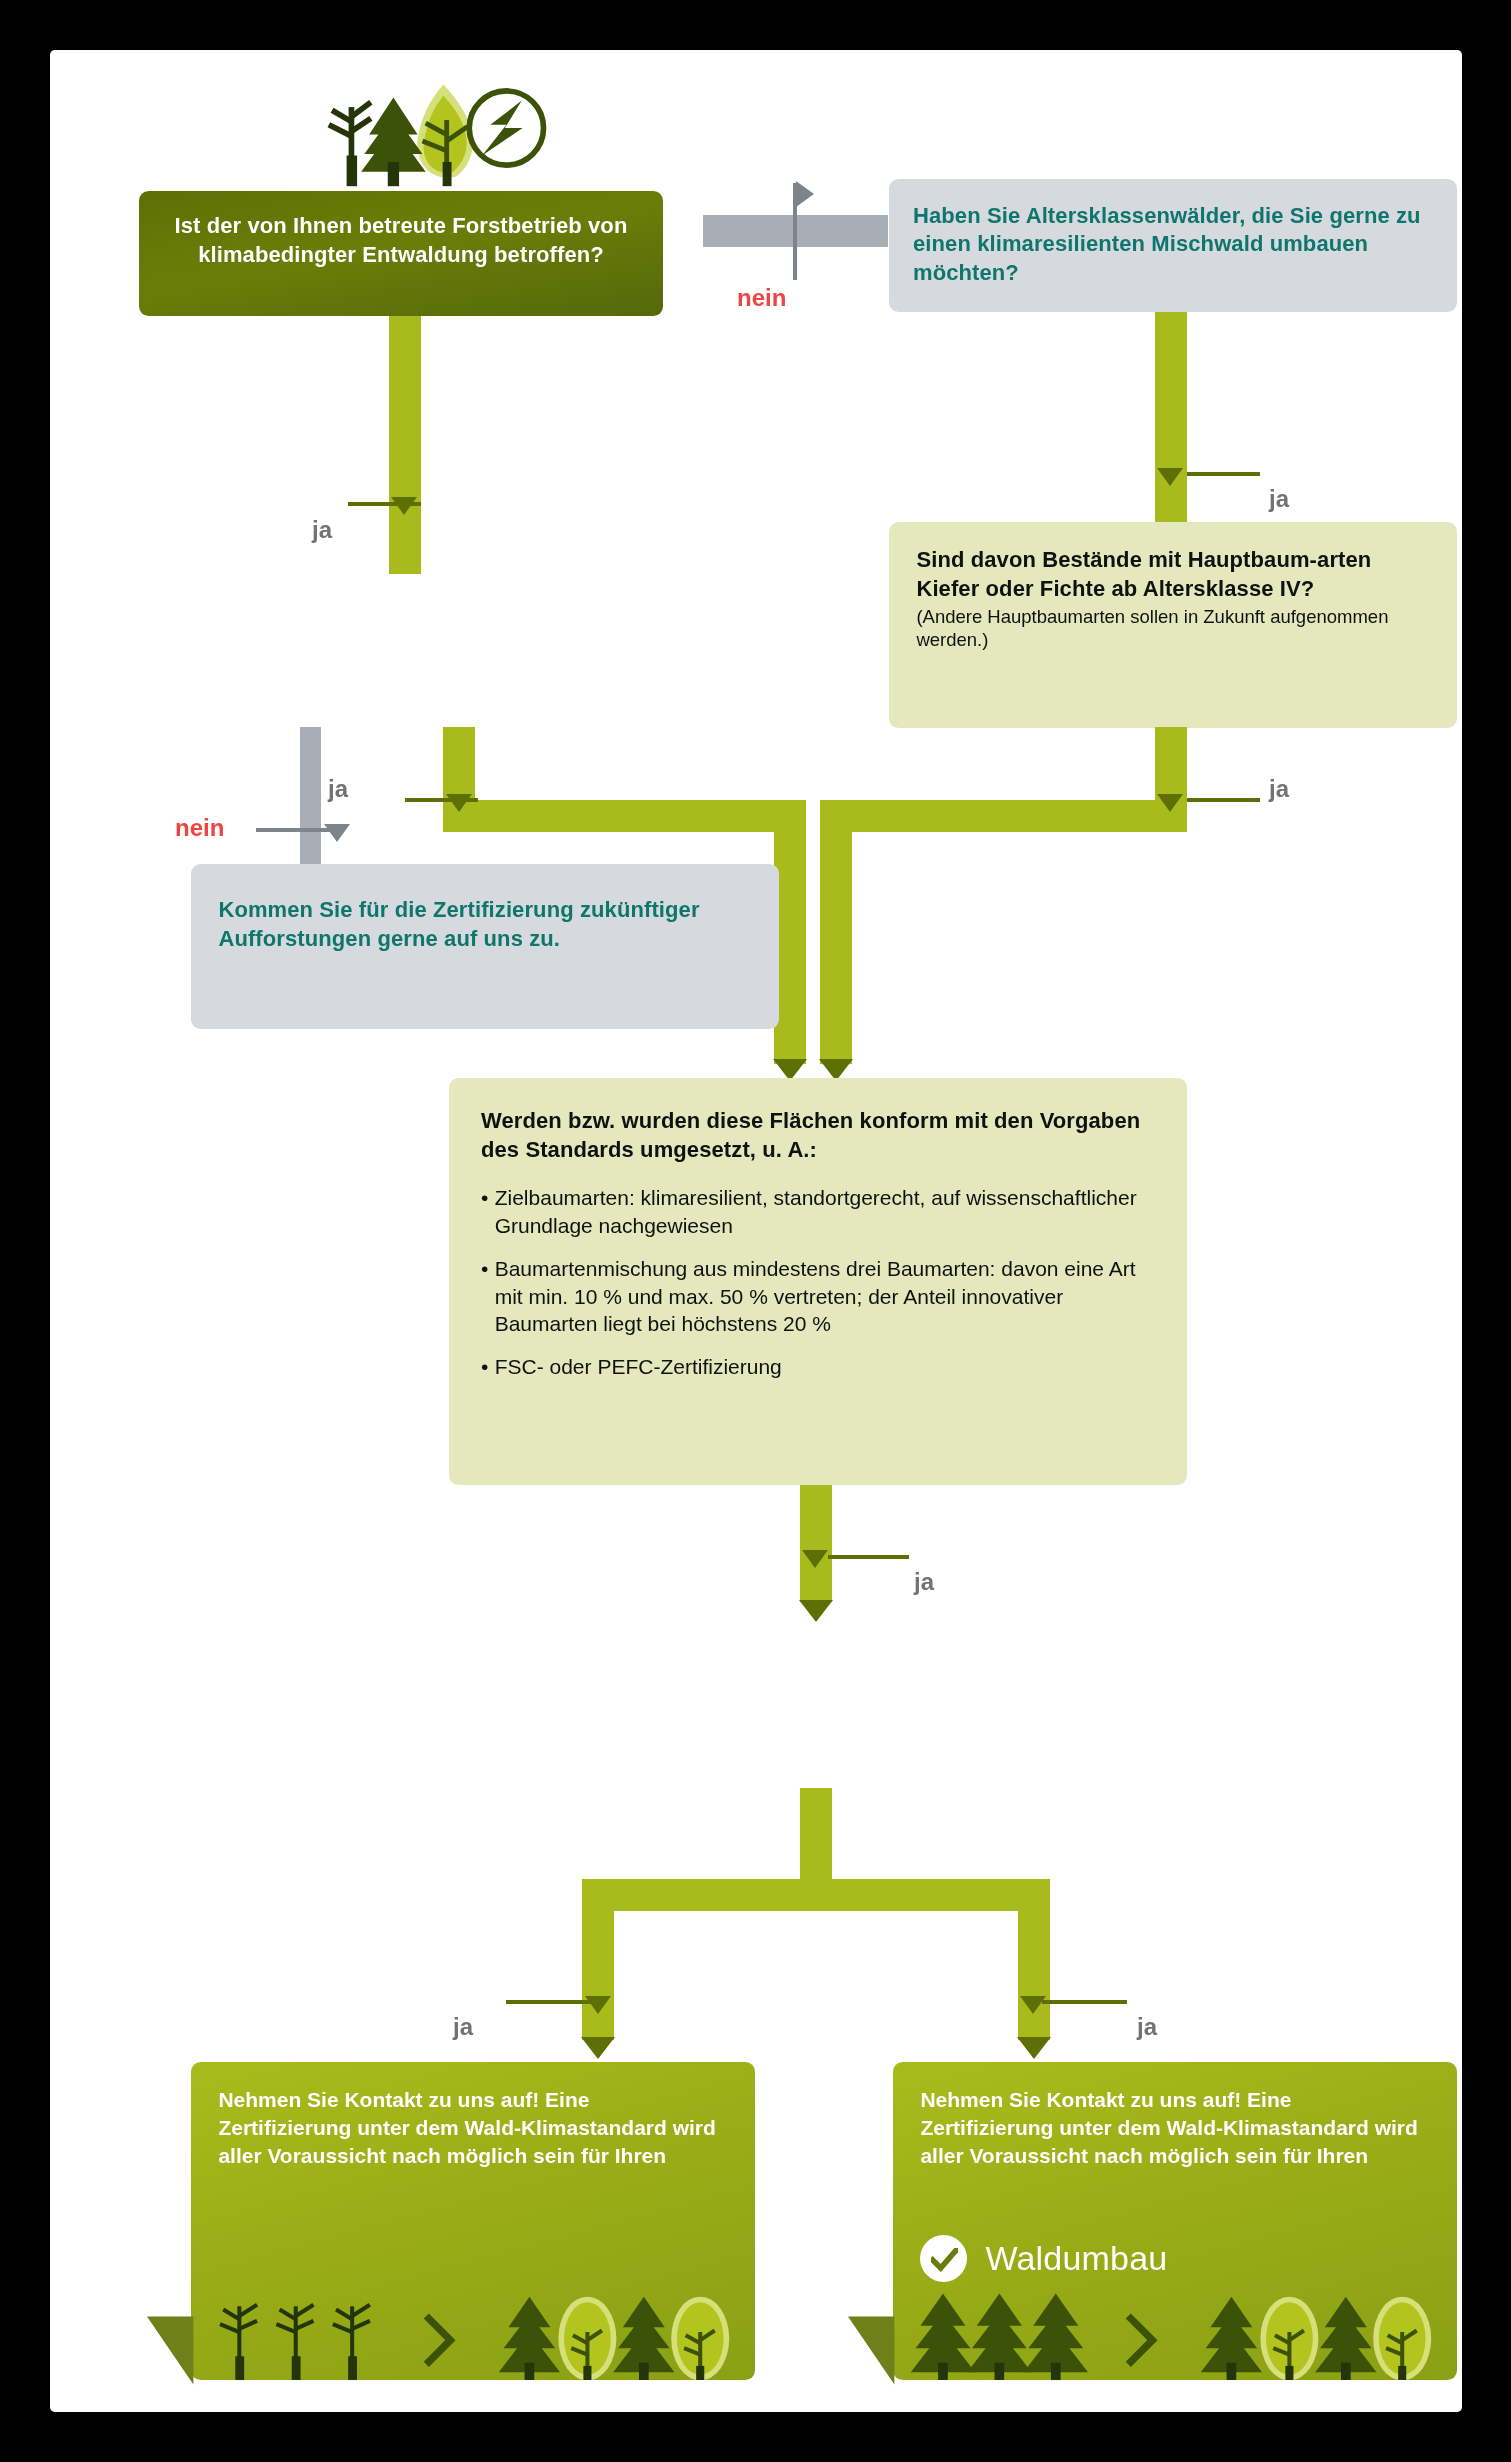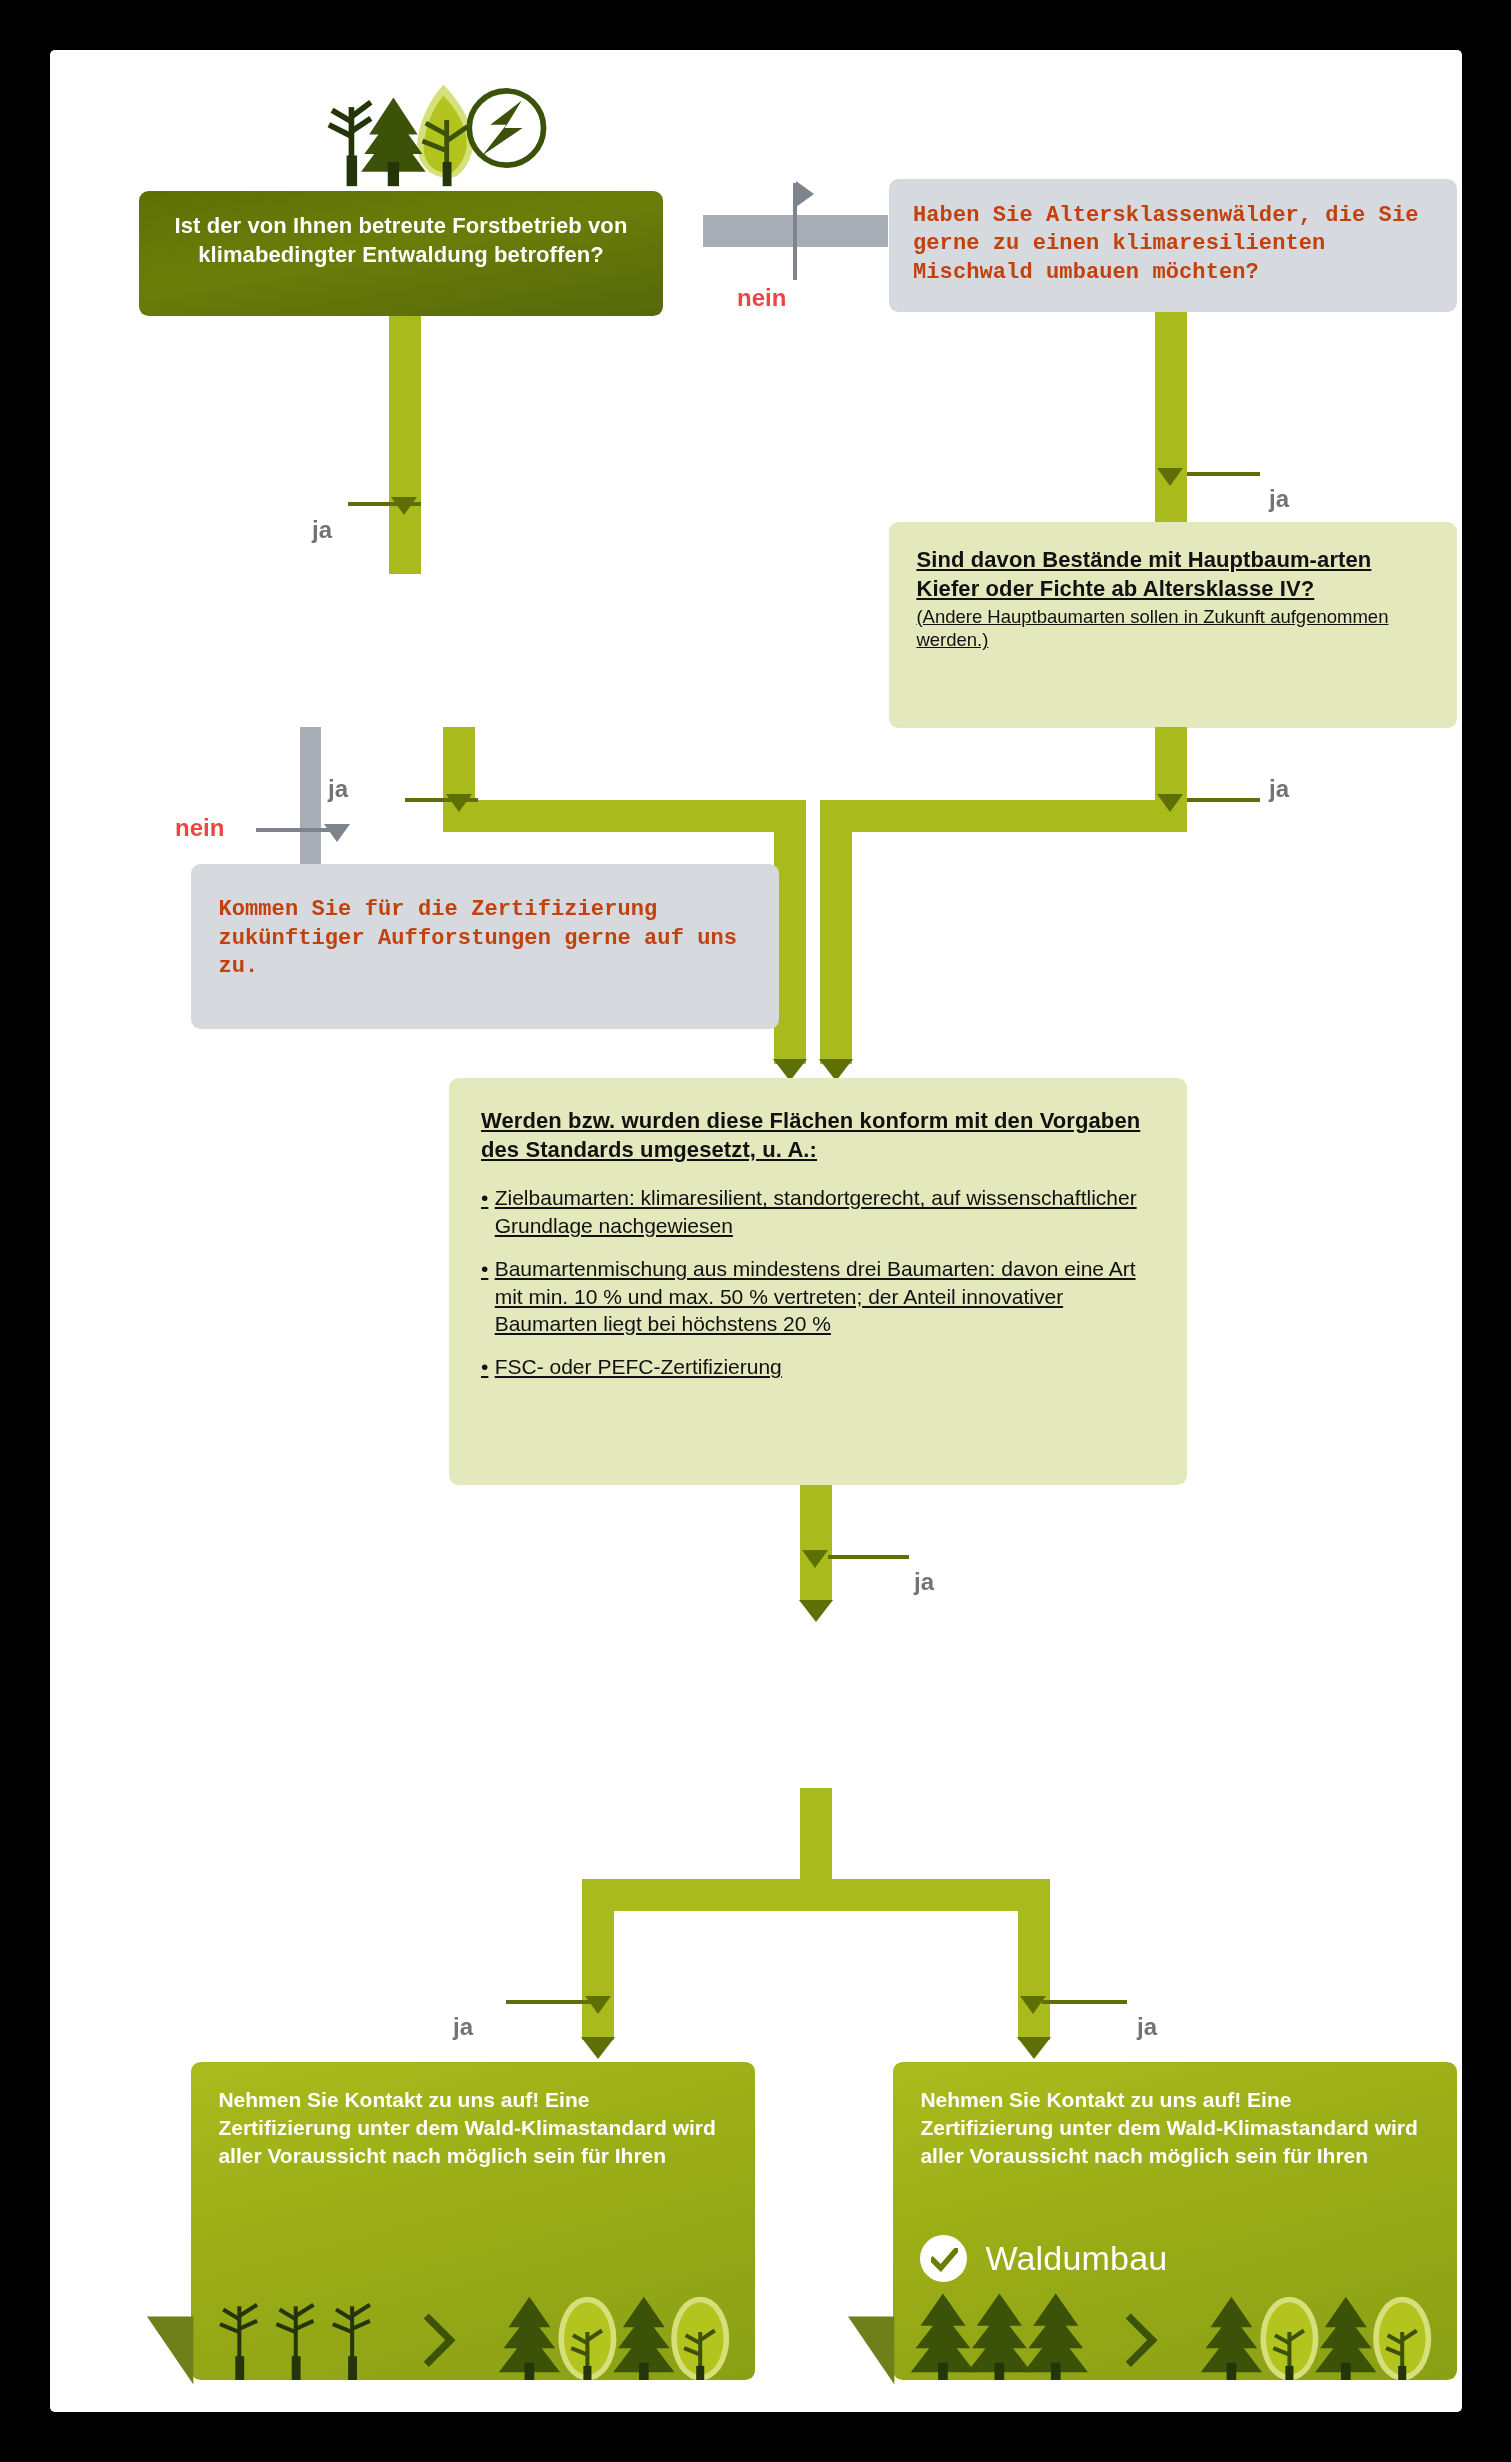--- a/index.html
+++ b/index.html
@@ -6,22 +6,22 @@
   body{font-family:"Liberation Sans",sans-serif;}
   #page{position:relative;width:1512px;height:2462px;background:#000;overflow:hidden;}
   #canvas{position:absolute;left:50px;top:50px;width:1412px;height:2362px;background:#fff;border-radius:4.8px;}
 
   .abs{position:absolute;}
 
   
   .box{position:absolute;border-radius:9.7px;box-sizing:border-box;}
   .box .txt{position:relative;z-index:3;}
   .box-dark{background:linear-gradient(170deg,#5e7005 0%,#6b7d08 45%,#56680a 100%);color:#fff;}
-  .box-grey{background:#d6dade;color:#c2410c;font-family:Liberation Mono, monospace;}
-  .box-lime{background:#e4e8bd;color:#111;text-decoration:underline;}
+  .box-grey{background:#d6dade;color:#0f766e;}
+  .box-lime{background:#e4e8bd;color:#111;}
   .box-res{background:linear-gradient(165deg,#a9bb1c 0%,#9bae17 40%,#8aa015 100%);color:#fff;overflow:hidden;}
 
   .q{font-weight:bold;line-height:1.30;font-size:22px;letter-spacing:0.1px;}
   .sub{font-weight:normal;line-height:1.28;font-size:18.5px;}
   .bul{font-weight:normal;line-height:1.32;font-size:21px;}
   .bulrow{display:flex;margin-top:15.3px;}
   .bulrow .dot{width:13.7px;flex:0 0 13.7px;}
   .resq{font-weight:bold;line-height:1.33;font-size:21px;}
   .restitle{font-size:34px;font-weight:normal;letter-spacing:0.2px;}
 

